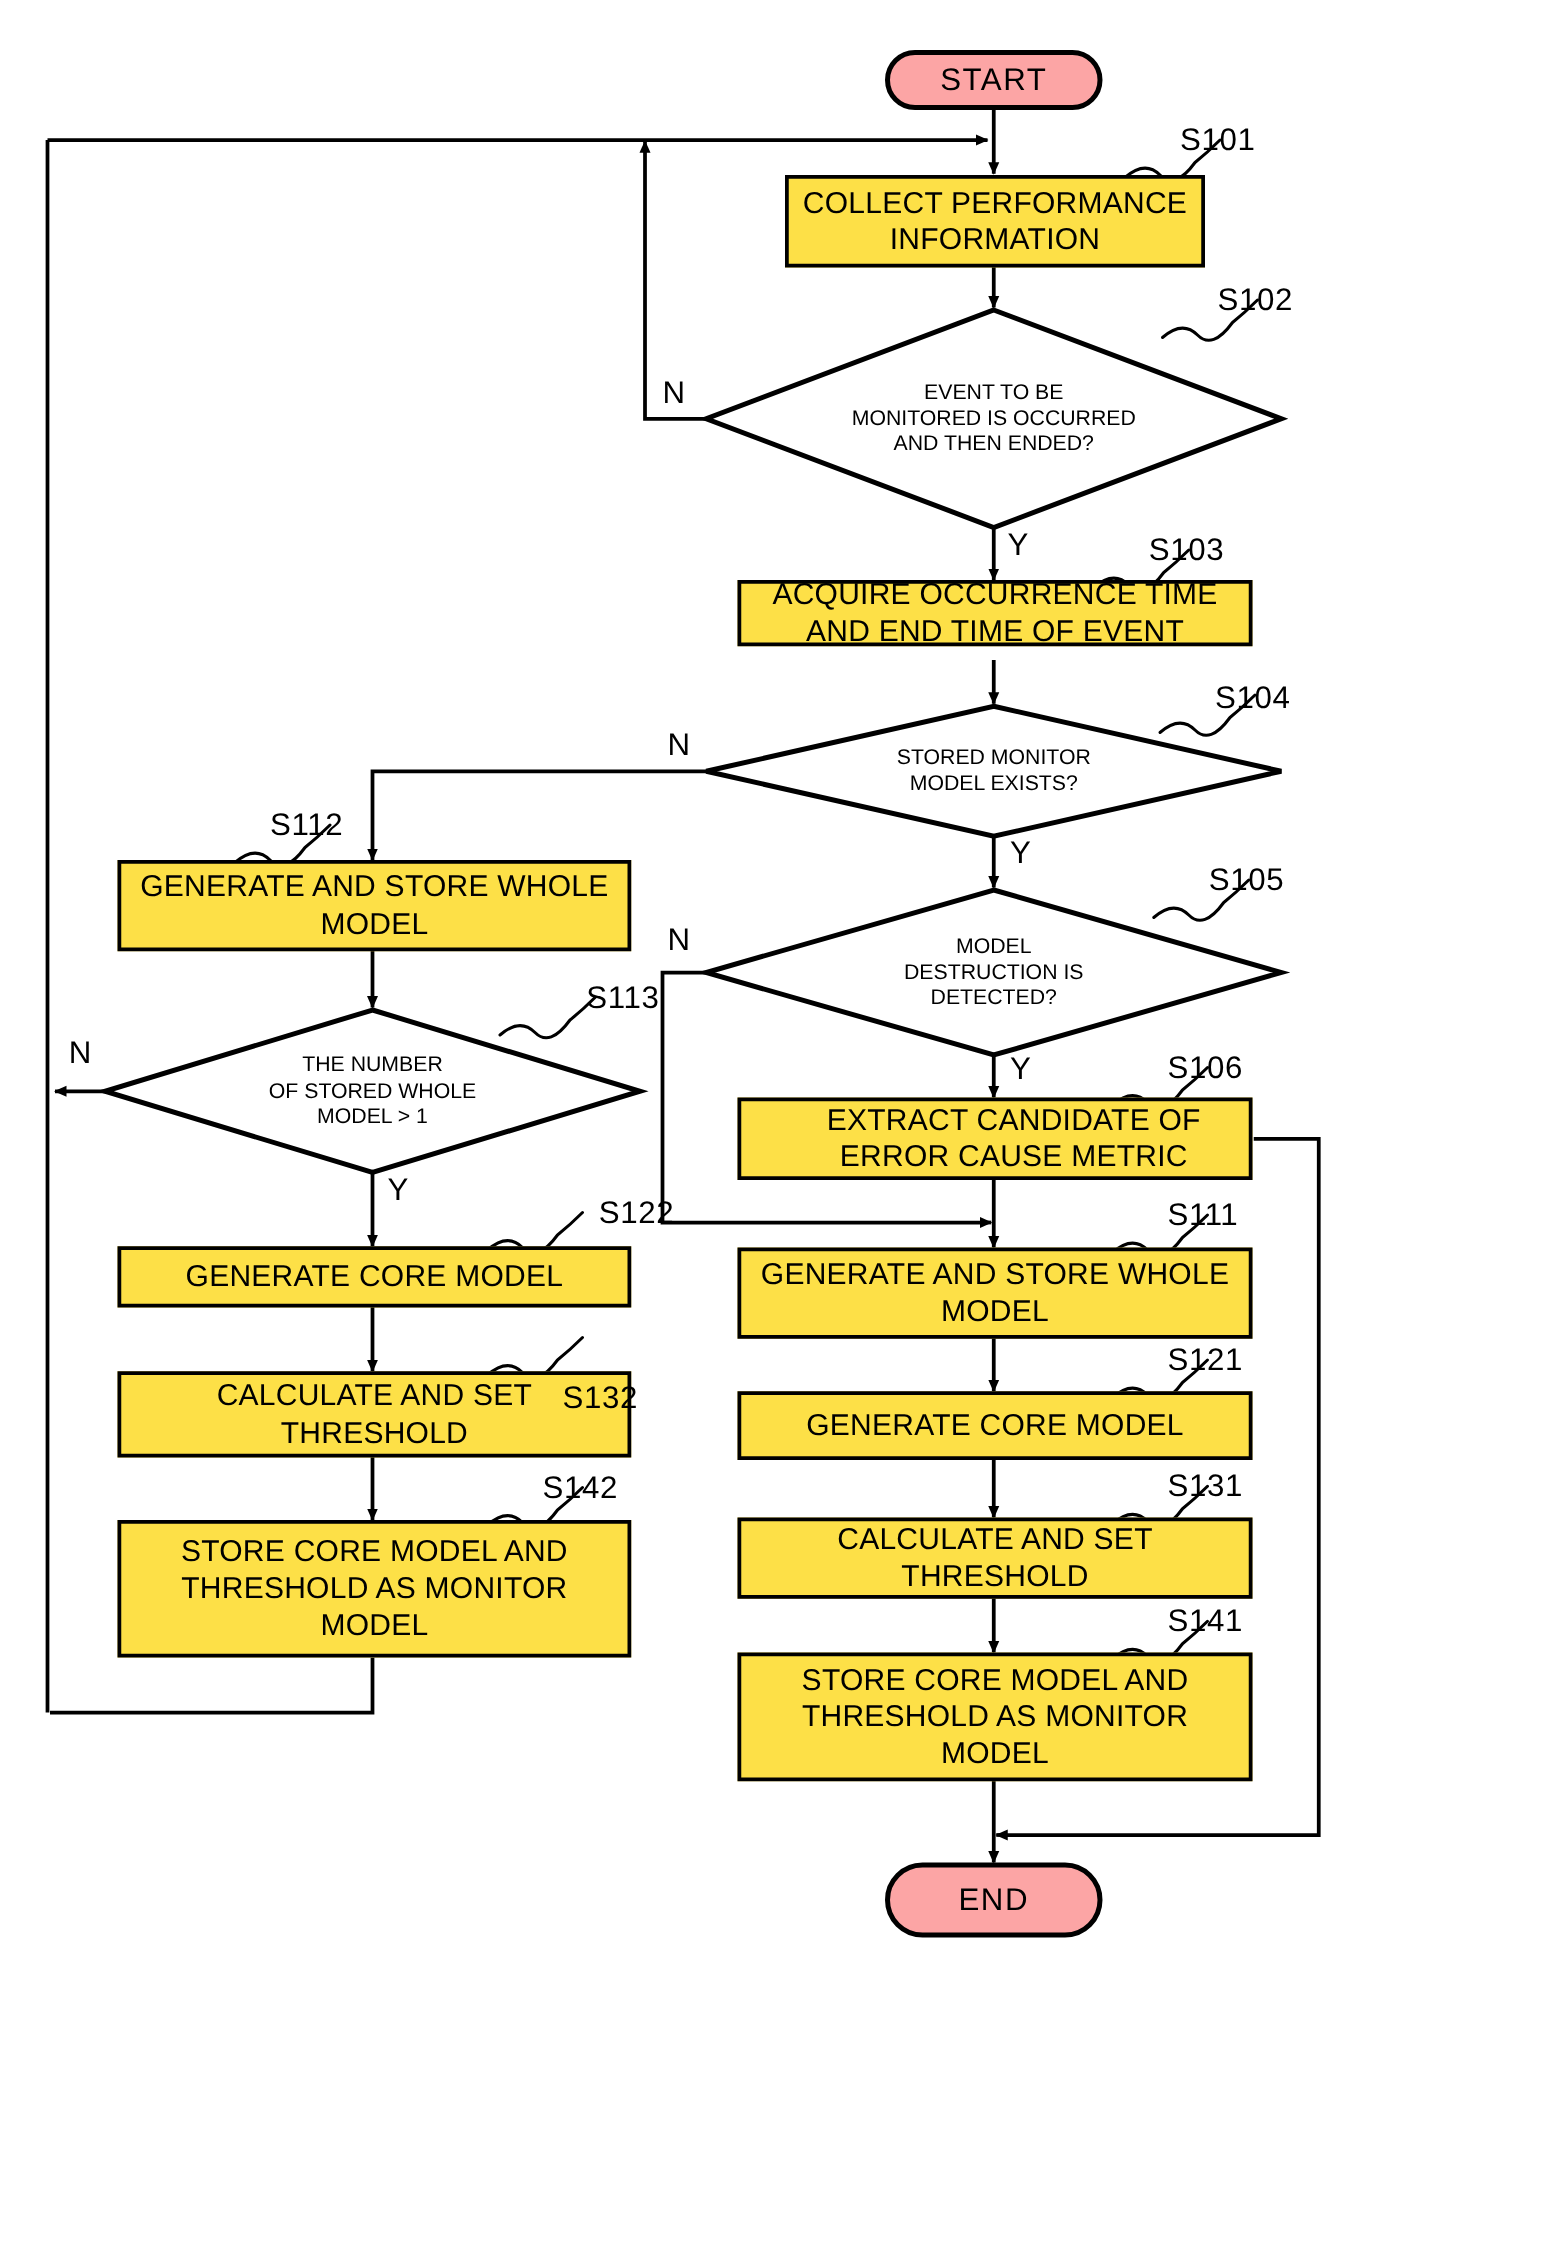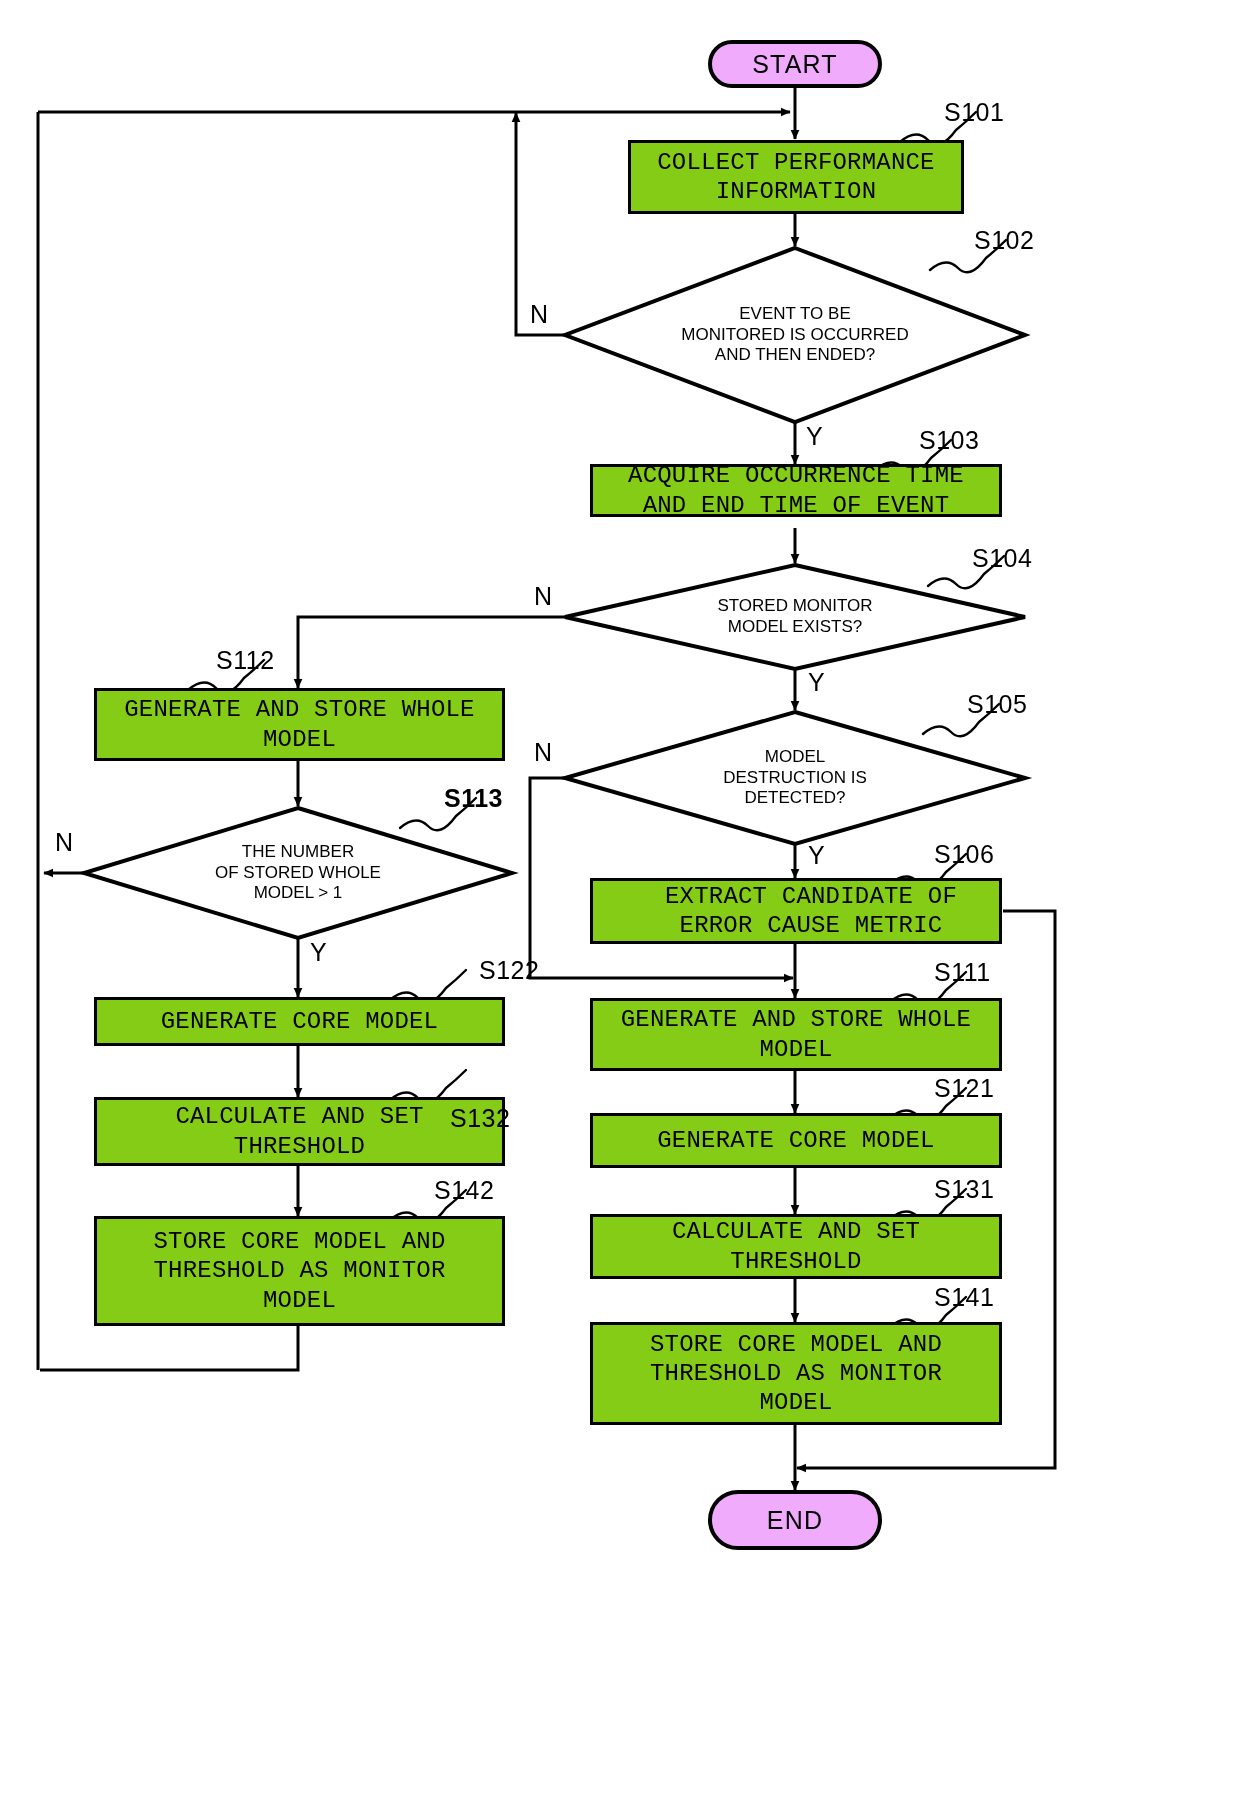--- a/index.html
+++ b/index.html
@@ -31,28 +31,27 @@
     box-sizing: border-box;
     display: flex;
     align-items: center;
     justify-content: center;
     text-align: center;
     line-height: 1.22;
     letter-spacing: 0.2px;
   }
   .process {
     border: 3px solid #000;
-    background: #84cc16;
+    background: #fde047;
     font-size: 24px;
     padding: 4px 10px;
-    font-family: Liberation Mono, monospace;
   }
   .terminator {
     border: 4px solid #000;
-    background: #f0abfc;
+    background: #fca5a5;
     border-radius: 999px;
     font-size: 25px;
     letter-spacing: 1.2px;
     text-align: center;
   }
   .decision-text {
     position: absolute;
     display: flex;
     align-items: center;
     justify-content: center;
@@ -262,21 +261,21 @@
   <div class="step-label" style="left:919px; top:426px;">S103</div>
   <div class="step-label" style="left:972px; top:544px;text-align:right;">S104</div>
   <div class="step-label" style="left:967px; top:690px;">S105</div>
   <div class="step-label" style="left:934px; top:840px;">S106</div>
   <div class="step-label" style="left:934px; top:958px;">S111</div>
   <div class="step-label" style="left:934px; top:1074px;">S121</div>
   <div class="step-label" style="left:934px; top:1175px;">S131</div>
   <div class="step-label" style="left:934px; top:1283px;">S141</div>
 
   <div class="step-label" style="left:216px; top:646px;">S112</div>
-  <div class="step-label" style="left:444px; top:784px;font-weight:bold;">S113</div>
+  <div class="step-label" style="left:469px; top:784px;">S113</div>
   <div class="step-label" style="left:434px; top:956px;margin-left:45px;">S122</div>
   <div class="step-label" style="left:434px; top:1104px;margin-left:16px;">S132</div>
   <div class="step-label" style="left:434px; top:1176px;">S142</div>
 
   <div class="branch-label" style="left:530px; top:300px;">N</div>
   <div class="branch-label" style="left:806px; top:422px;">Y</div>
 
   <div class="branch-label" style="left:534px; top:582px;">N</div>
   <div class="branch-label" style="left:808px; top:668px;">Y</div>
 

